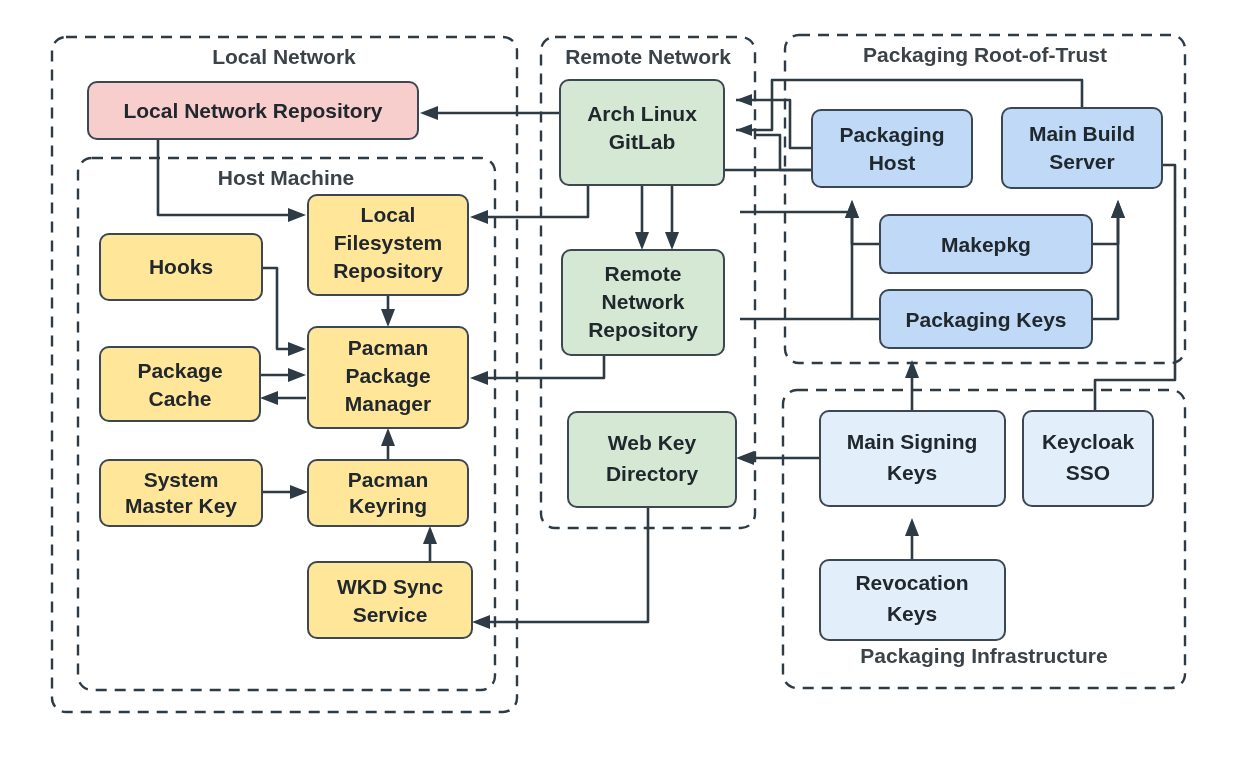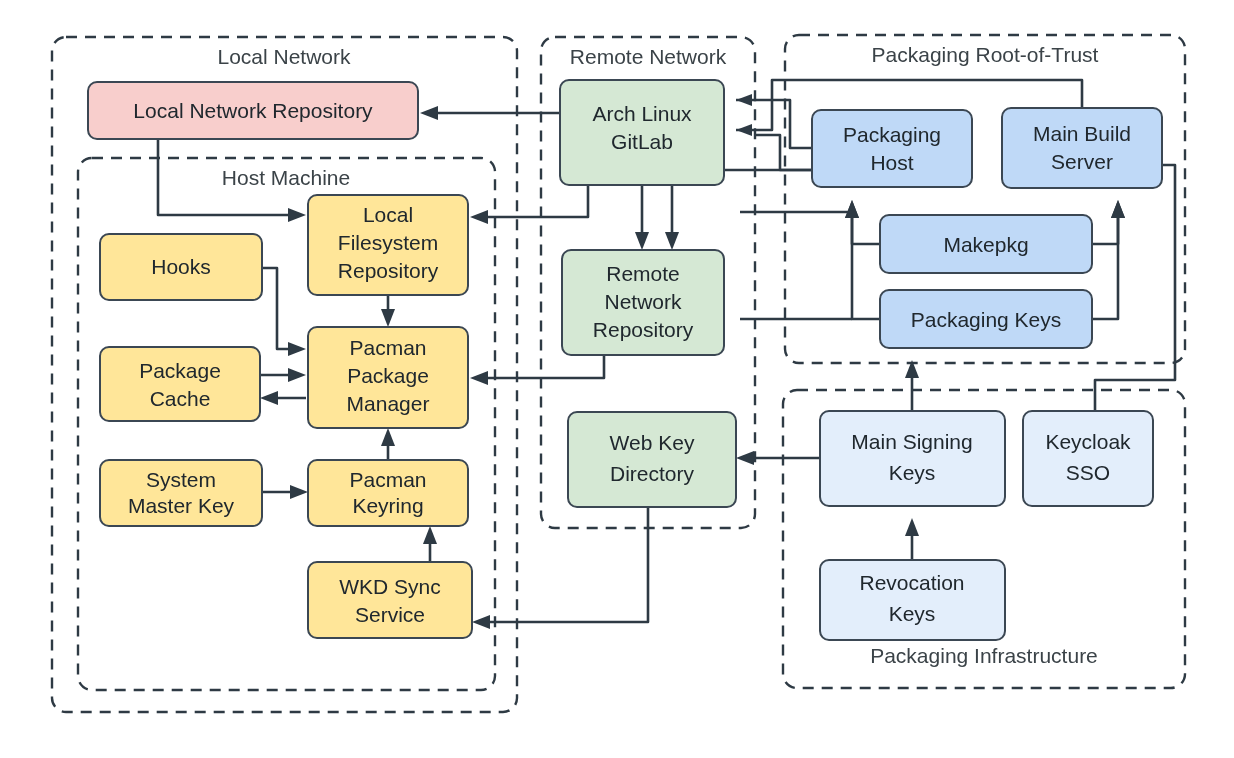--- a/index.html
+++ b/index.html
@@ -10,20 +10,21 @@
   body {
     width: 1234px;
     height: 758px;
     font-family: "Liberation Sans", sans-serif;
     overflow: hidden;
   }
   #diagram-root {
     position: relative;
     width: 1234px;
     height: 570px;
+    font-weight: bold;
   }
   svg.diagram {
     display: block;
     width: 1234px;
     height: 758px;
   }
   .grp-border {
     fill: none;
     stroke: #2e3a44;
     stroke-width: 2.4;

